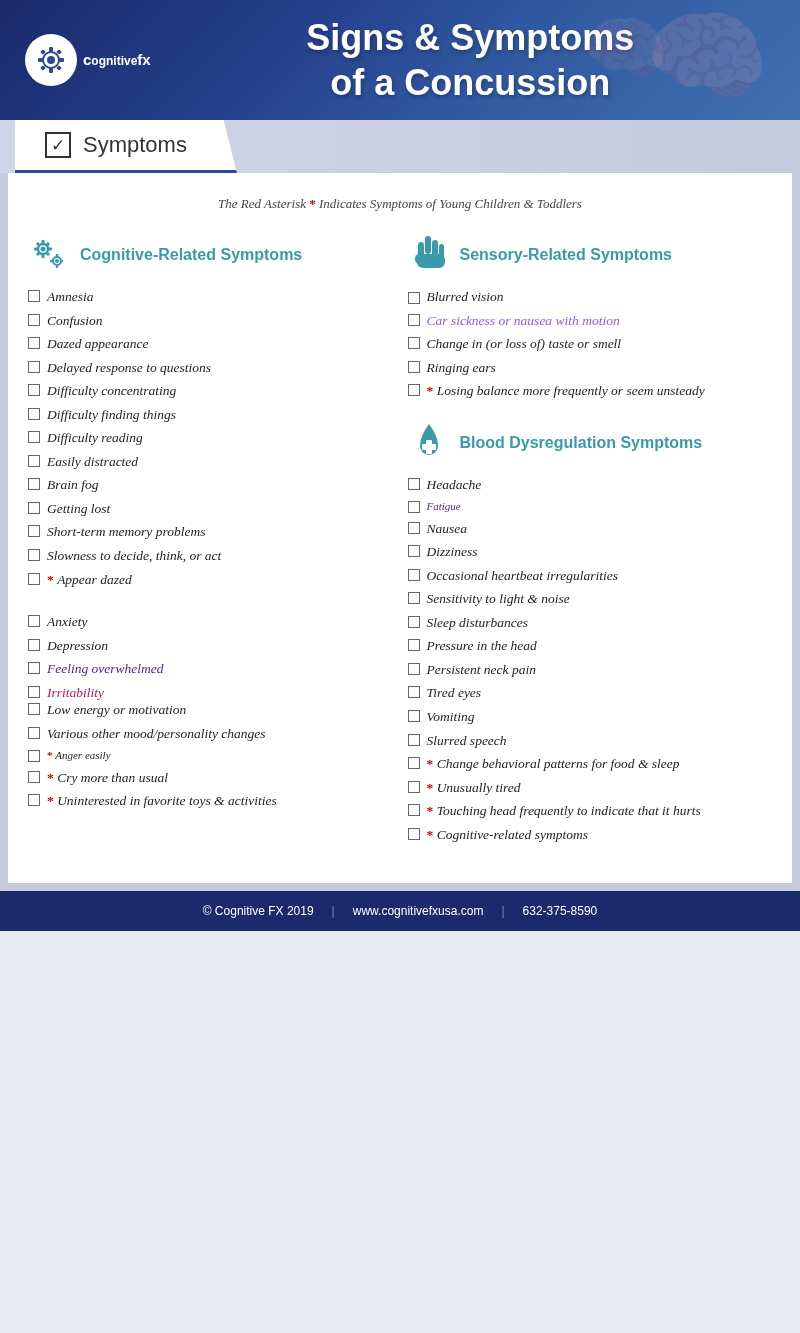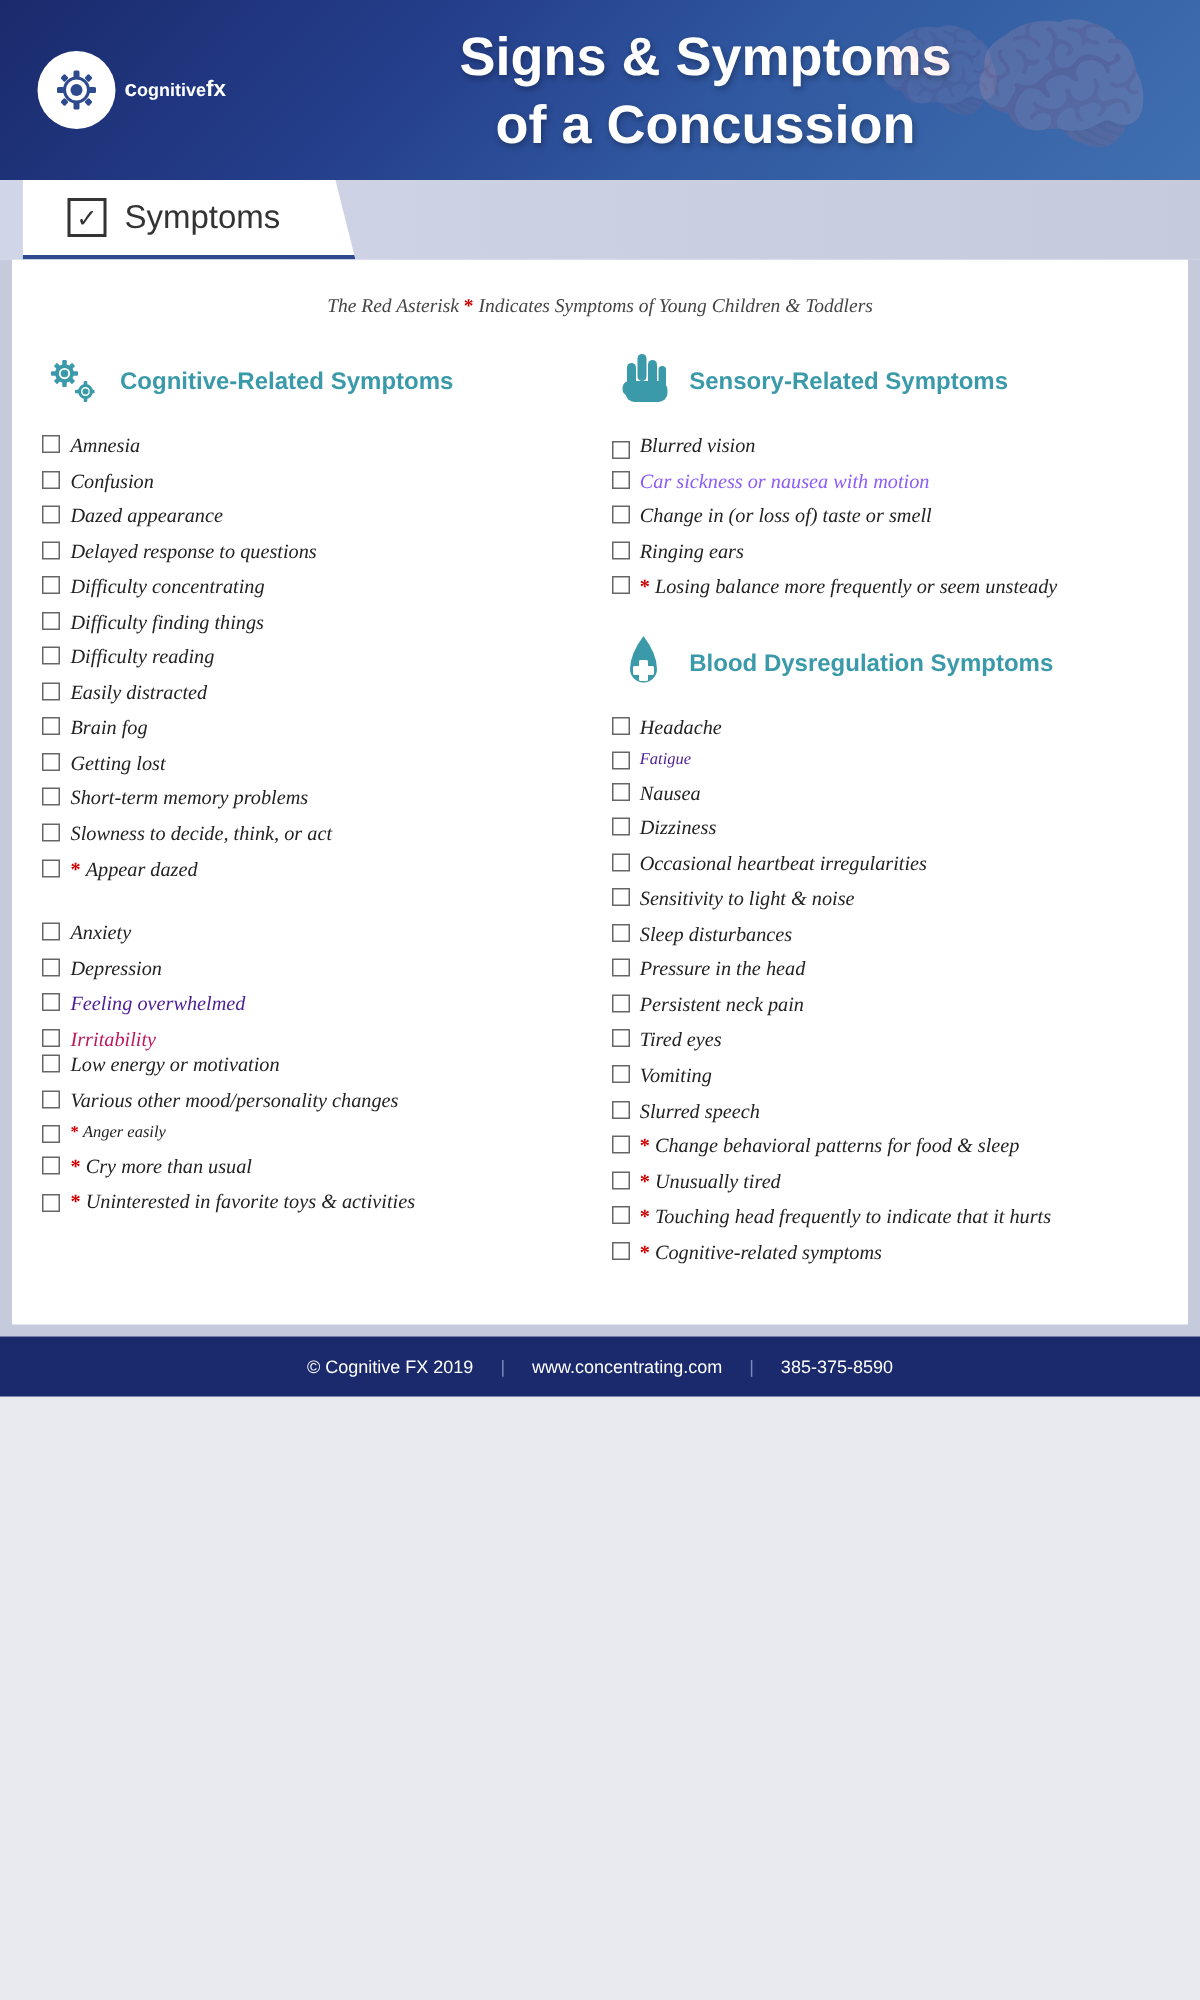--- a/index.html
+++ b/index.html
@@ -124,21 +124,21 @@
             <li style="display: flex; align-items: flex-start; gap: 7px; margin-bottom: 6px; font-style: italic; font-size: 13.5px; color: #222; line-height: 1.3;"><span style="width:12px;height:12px;border:1.5px solid #666;flex-shrink:0;margin-top:2px;display:inline-block;"></span>Low energy or motivation</li>
             <li style="display: flex; align-items: flex-start; gap: 7px; margin-bottom: 6px; font-style: italic; font-size: 13.5px; color: #222; line-height: 1.3;"><span style="width:12px;height:12px;border:1.5px solid #666;flex-shrink:0;margin-top:2px;display:inline-block;"></span>Various other mood/personality changes</li>
             <li style="display: flex; align-items: flex-start; gap: 7px; margin-bottom: 6px; font-style: italic; font-size: 11px; color: #222; line-height: 1.3;">
                 <span style="width:12px;height:12px;border:1.5px solid #666;flex-shrink:0;margin-top:2px;display:inline-block;"></span>
                 <span><span style="color:#cc0000;font-weight:bold;font-style:normal;">* </span>Anger easily</span>
               </li>
             <li style="display: flex; align-items: flex-start; gap: 7px; margin-bottom: 6px; font-style: italic; font-size: 13.5px; color: #222; line-height: 1.3;">
                 <span style="width:12px;height:12px;border:1.5px solid #666;flex-shrink:0;margin-top:2px;display:inline-block;"></span>
                 <span><span style="color:#cc0000;font-weight:bold;font-style:normal;">* </span>Cry more than usual</span>
               </li>
-            <li style="display: flex; align-items: center; gap: 7px; margin-bottom: 6px; font-style: italic; font-size: 13.5px; color: #222; line-height: 1.3;">
+            <li style="display: flex; align-items: flex-start; gap: 7px; margin-bottom: 6px; font-style: italic; font-size: 13.5px; color: #222; line-height: 1.3;">
                 <span style="width:12px;height:12px;border:1.5px solid #666;flex-shrink:0;margin-top:2px;display:inline-block;"></span>
                 <span><span style="color:#cc0000;font-weight:bold;font-style:normal;">* </span>Uninterested in favorite toys &amp; activities</span>
               </li>
           </ul>
         </div>
       </div>
 
       <div>
 
         <div style="margin-bottom: 22px;">
@@ -150,21 +150,21 @@
                 <rect x="8" y="8" width="6" height="16" rx="3" fill="#3a9aaa"></rect>
                 <rect x="22" y="6" width="6" height="17" rx="3" fill="#3a9aaa"></rect>
                 <rect x="29" y="10" width="5" height="14" rx="2.5" fill="#3a9aaa"></rect>
                 <rect x="7" y="20" width="28" height="14" rx="6" fill="#3a9aaa"></rect>
                 <rect x="5" y="20" width="9" height="10" rx="4.5" fill="#3a9aaa"></rect>
               </svg>
             </div>
             <div style="font-family: Arial, sans-serif; font-size: 16px; font-weight: bold; color: #3a9aaa; line-height: 1.2;">Sensory-Related Symptoms</div>
           </div>
           <ul style="list-style: none; padding: 0;">
-            <li style="display: flex; align-items: flex-end; gap: 7px; margin-bottom: 6px; font-style: italic; font-size: 13.5px; color: #222; line-height: 1.3;"><span style="width:12px;height:12px;border:1.5px solid #666;flex-shrink:0;margin-top:2px;display:inline-block;"></span>Blurred vision</li>
+            <li style="display: flex; align-items: center; gap: 7px; margin-bottom: 6px; font-style: italic; font-size: 13.5px; color: #222; line-height: 1.3;"><span style="width:12px;height:12px;border:1.5px solid #666;flex-shrink:0;margin-top:2px;display:inline-block;"></span>Blurred vision</li>
             <li style="display: flex; align-items: flex-start; gap: 7px; margin-bottom: 6px; font-style: italic; font-size: 13.5px; color: #8b5cf6; line-height: 1.3;"><span style="width:12px;height:12px;border:1.5px solid #666;flex-shrink:0;margin-top:2px;display:inline-block;"></span>Car sickness or nausea with motion</li>
             <li style="display: flex; align-items: flex-start; gap: 7px; margin-bottom: 6px; font-style: italic; font-size: 13.5px; color: #222; line-height: 1.3;"><span style="width:12px;height:12px;border:1.5px solid #666;flex-shrink:0;margin-top:2px;display:inline-block;"></span>Change in (or loss of) taste or smell</li>
             <li style="display: flex; align-items: flex-start; gap: 7px; margin-bottom: 6px; font-style: italic; font-size: 13.5px; color: #222; line-height: 1.3;"><span style="width:12px;height:12px;border:1.5px solid #666;flex-shrink:0;margin-top:2px;display:inline-block;"></span>Ringing ears</li>
             <li style="display: flex; align-items: flex-start; gap: 7px; margin-bottom: 6px; font-style: italic; font-size: 13.5px; color: #222; line-height: 1.3;">
                 <span style="width:12px;height:12px;border:1.5px solid #666;flex-shrink:0;margin-top:2px;display:inline-block;"></span>
                 <span><span style="color:#cc0000;font-weight:bold;font-style:normal;">* </span>Losing balance more frequently or seem unsteady</span>
               </li>
           </ul>
         </div>
 
@@ -214,16 +214,16 @@
         </div>
       </div>
 
     </div>
   </div>
 </div>
 
 <div style="background: #1a2a6c; color: white; text-align: center; padding: 13px; font-family: Arial, sans-serif; font-size: 12px; display: flex; justify-content: center; align-items: center; gap: 18px;">
   <span>© Cognitive FX 2019</span>
   <span style="color: #7a8abb;">|</span>
-  <span>www.concentrating.com</span>
+  <span>www.cognitivefxusa.com</span>
   <span style="color: #7a8abb;">|</span>
-  <span>385-375-8590</span>
+  <span>632-375-8590</span>
 </div>
 
 </body></html>

